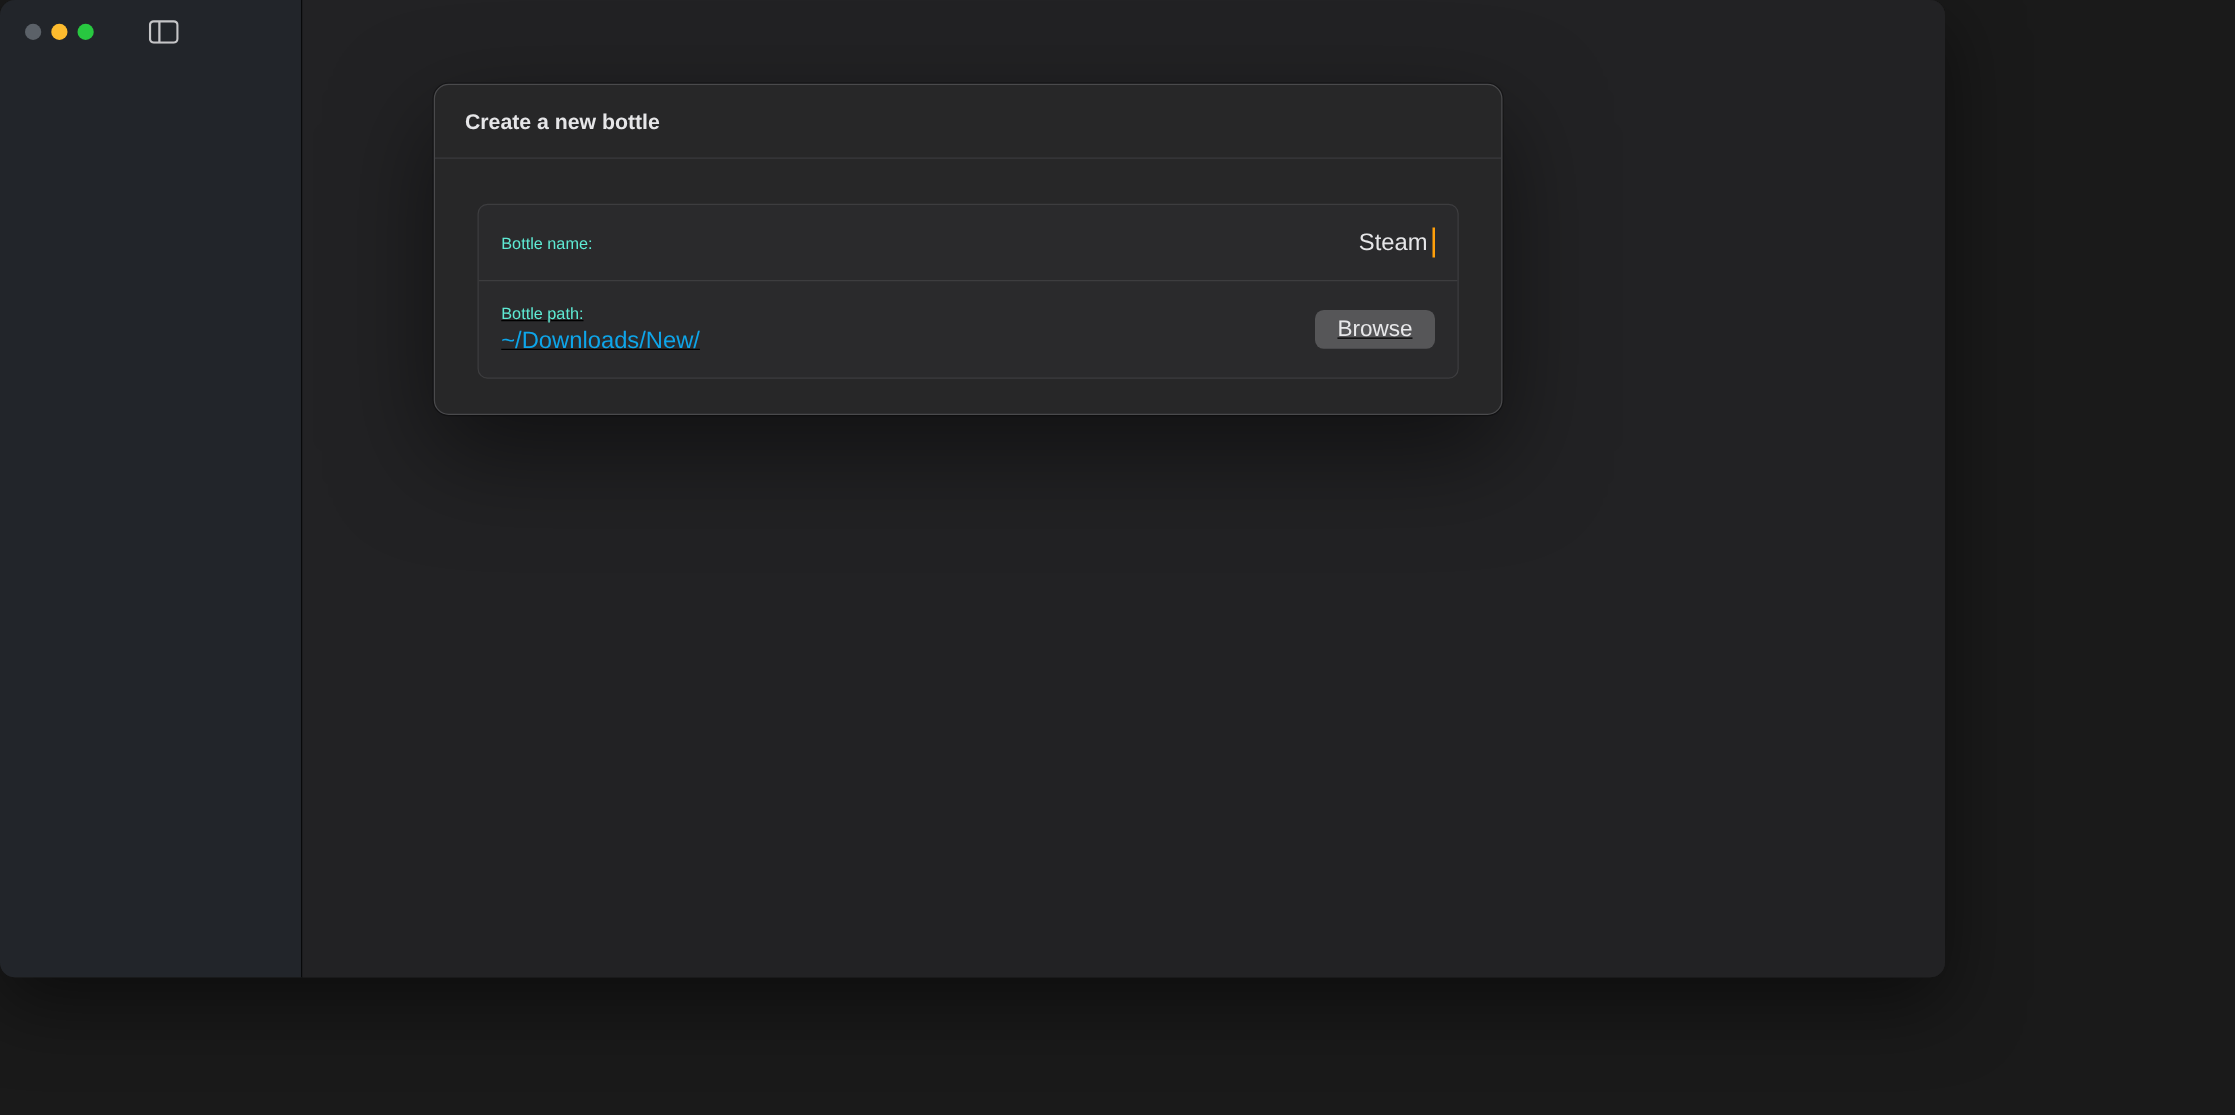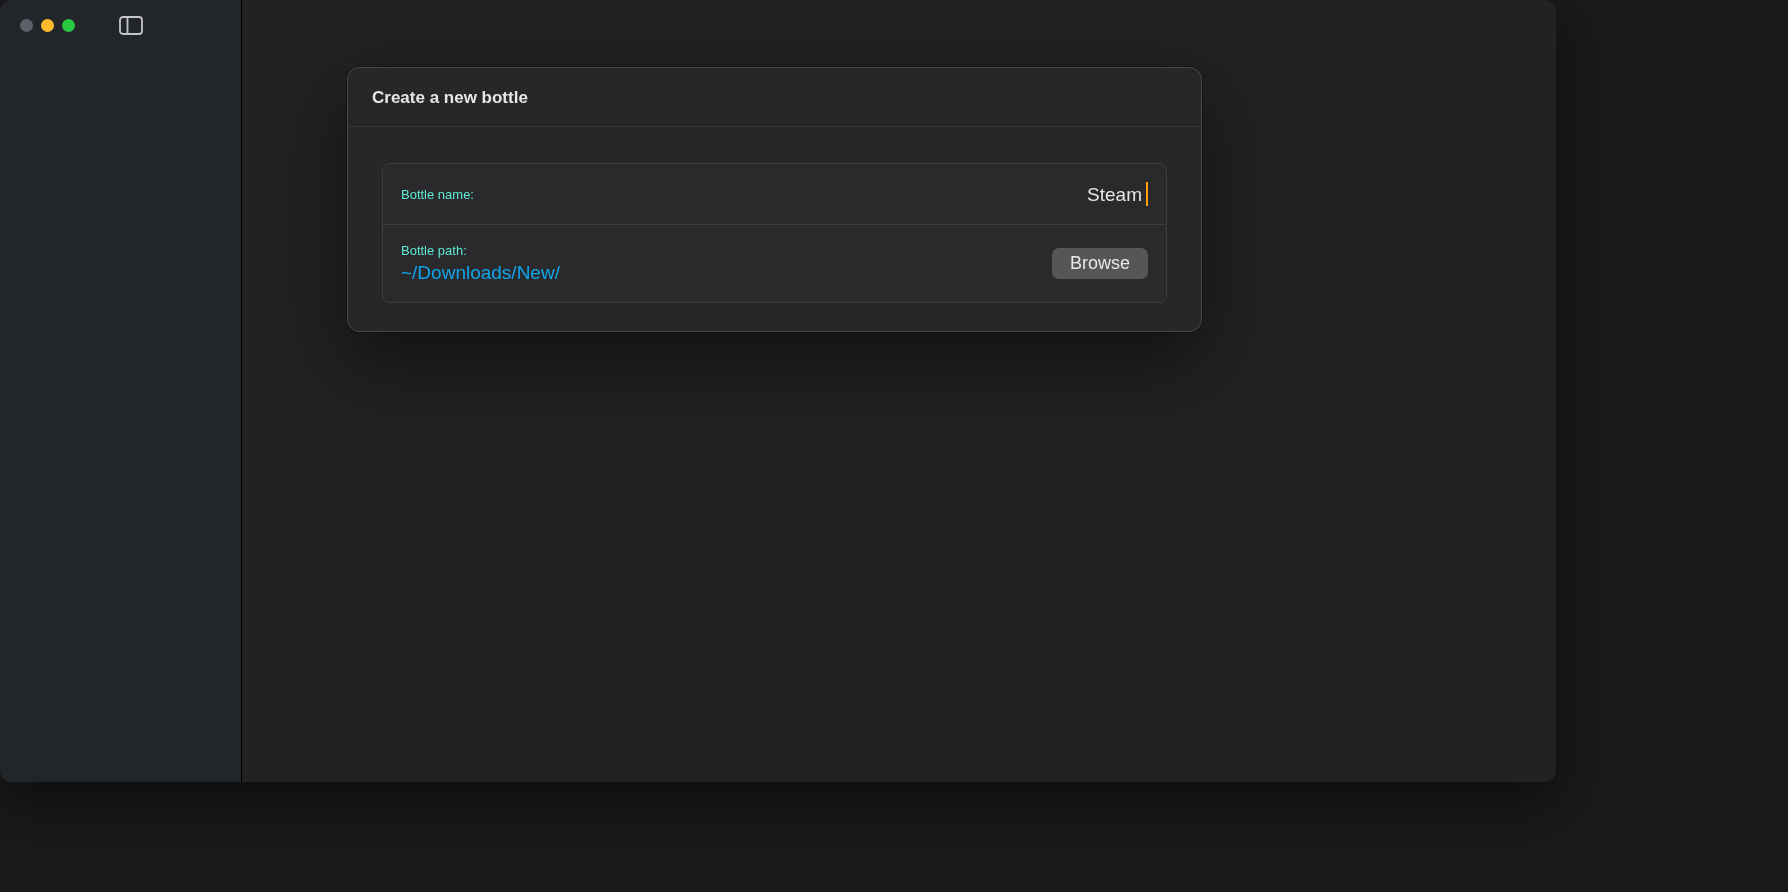--- a/index.html
+++ b/index.html
@@ -258,21 +258,21 @@
 
             <div class="form-row">
               <div class="form-label">Bottle name:</div>
               <div class="form-right">
                 <input class="text-input" type="text" value="Steam" style="">
                 <span class="caret"></span>
               </div>
             </div>
 
 
-            <div class="form-row" style="align-items:center;">
+            <div class="form-row" style="align-items:center;text-decoration:underline;">
               <div class="form-label-block">
                 <div class="form-label">Bottle path:</div>
                 <div class="form-sublabel">~/Downloads/New/</div>
               </div>
               <div class="form-right">
                 <button class="btn btn-gray">Browse</button>
               </div>
             </div>
 
           </div>

